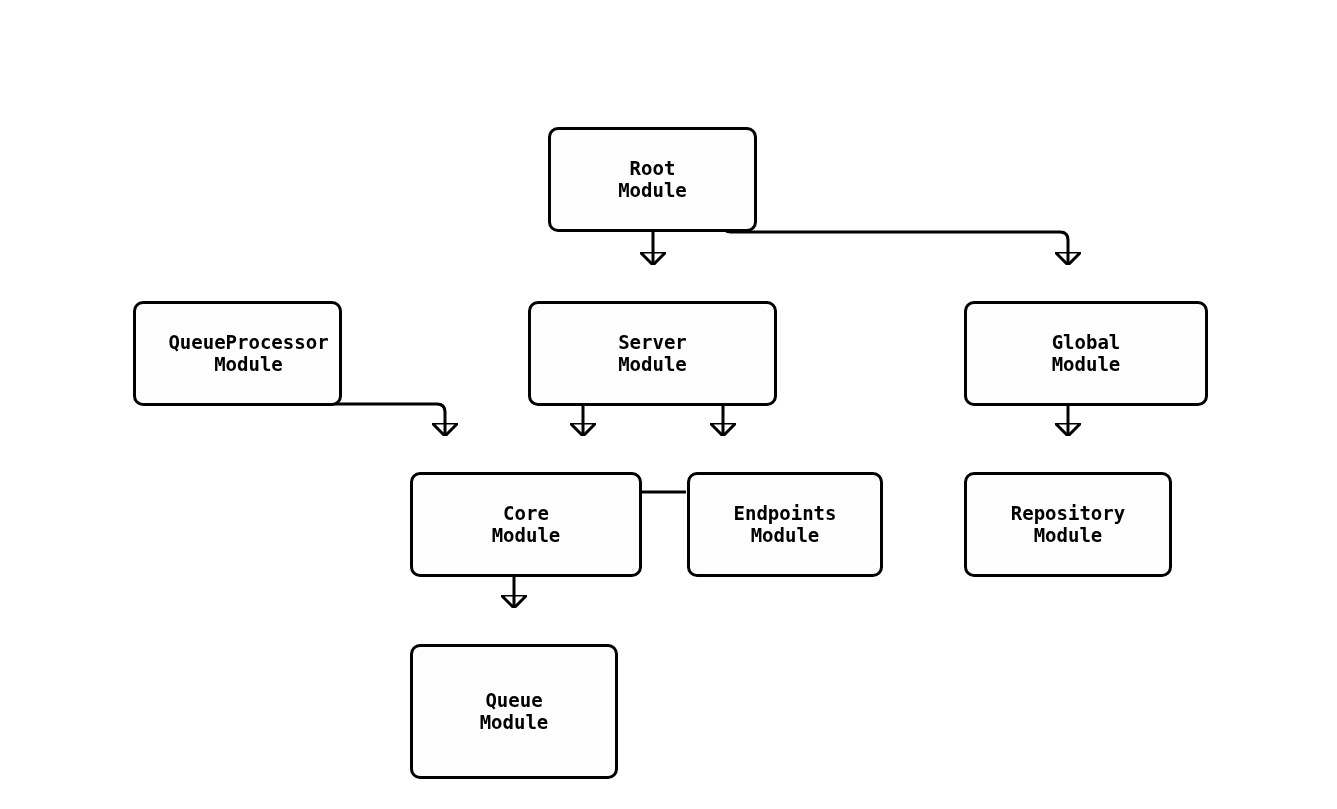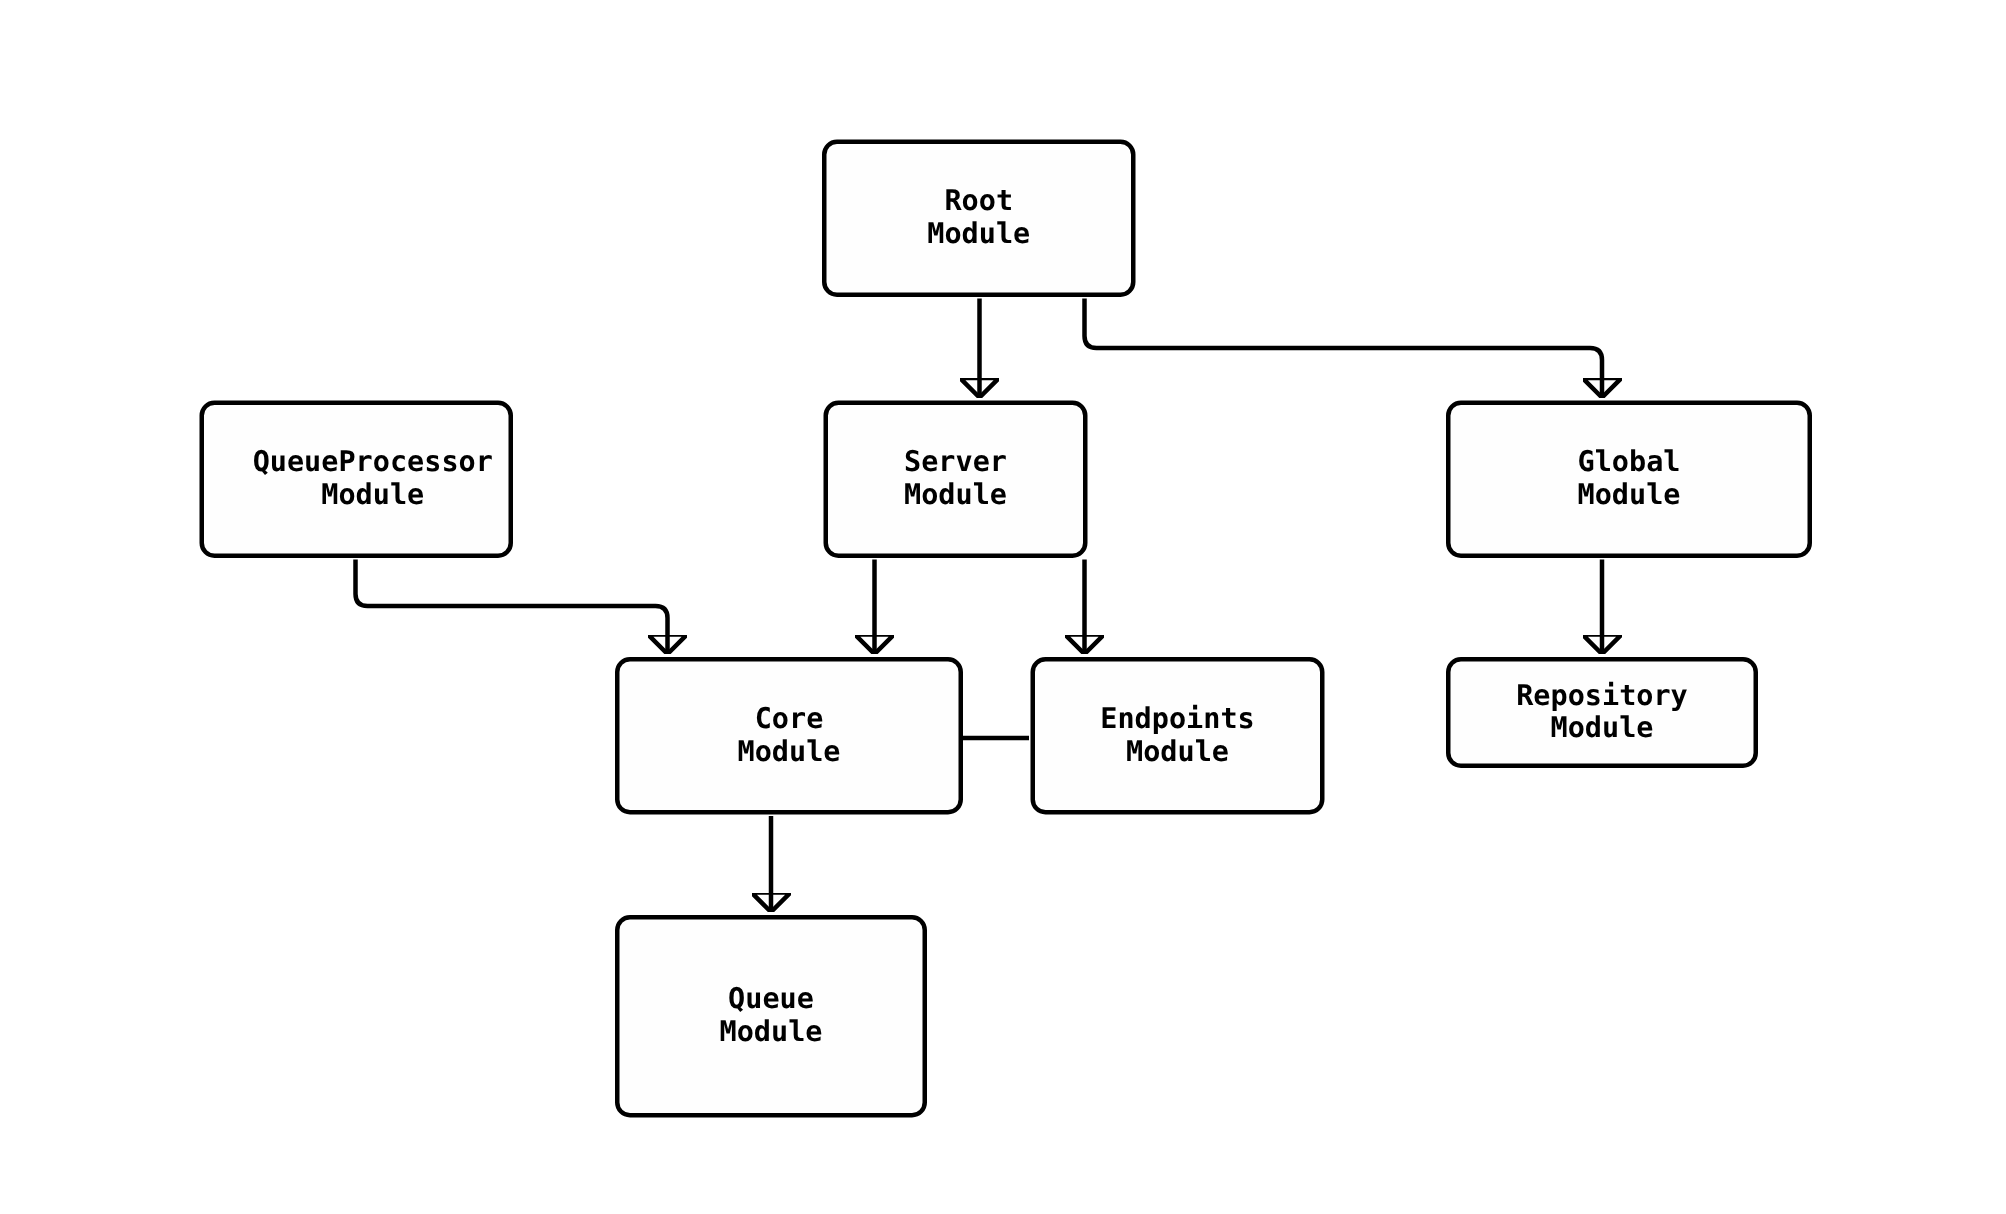--- a/index.html
+++ b/index.html
@@ -31,20 +31,21 @@
   .node {
     position: absolute;
     box-sizing: border-box;
     background: #fefefe;
     border: 3px solid #000000;
     border-radius: 10px;
     display: flex;
     align-items: center;
     justify-content: center;
     text-align: center;
+    margin-top: 34px;
   }
   .node .label {
     font-family: "DejaVu Sans Mono", monospace;
     font-weight: bold;
     font-size: 19px;
     line-height: 21.5px;
     color: #000000;
     white-space: pre-line;
   }
 </style>
@@ -73,41 +74,41 @@
   <div class="node" style="left:548px; top:93px; width:209px; height:105px;">
     <span class="label">Root
 Module</span>
   </div>
 
   <div class="node" style="left:133px; top:267px; width:209px; height:105px;padding-left:22px;">
     <span class="label">QueueProcessor
 Module</span>
   </div>
 
-  <div class="node" style="left:549px; top:267px; width:176px; height:105px;">
+  <div class="node" style="left:528px; top:267px; width:249px; height:105px;">
     <span class="label">Server
 Module</span>
   </div>
 
   <div class="node" style="left:964px; top:267px; width:244px; height:105px;">
     <span class="label">Global
 Module</span>
   </div>
 
   <div class="node" style="left:410px; top:438px; width:232px; height:105px;">
     <span class="label">Core
 Module</span>
   </div>
 
   <div class="node" style="left:687px; top:438px; width:196px; height:105px;">
     <span class="label">Endpoints
 Module</span>
   </div>
 
-  <div class="node" style="left:964px; top:438px; width:208px; height:74px;">
+  <div class="node" style="left:964px; top:438px; width:208px; height:105px;">
     <span class="label">Repository
 Module</span>
   </div>
 
   <div class="node" style="left:410px; top:610px; width:208px; height:135px;">
     <span class="label">Queue
 Module</span>
   </div>
 
 </div>

